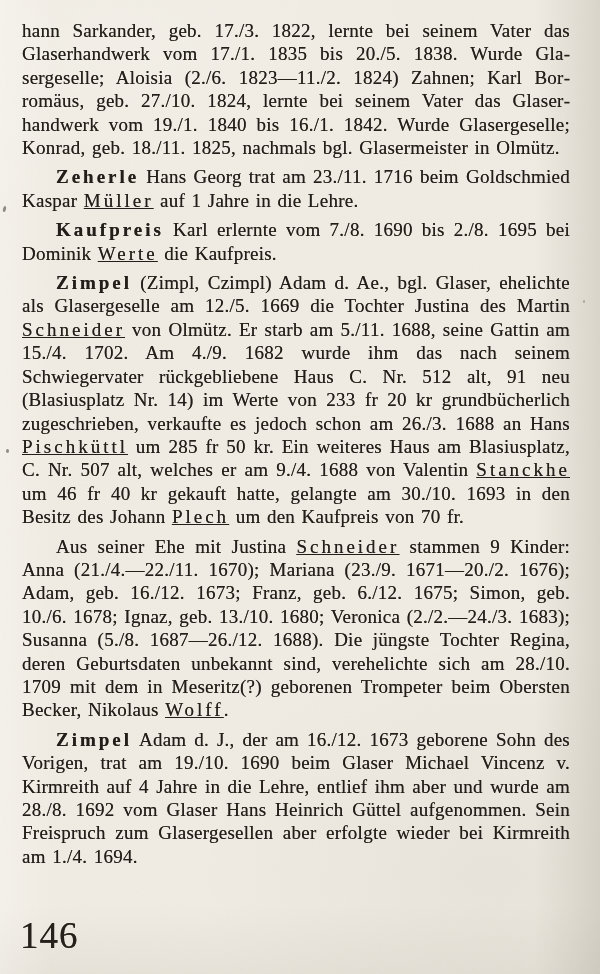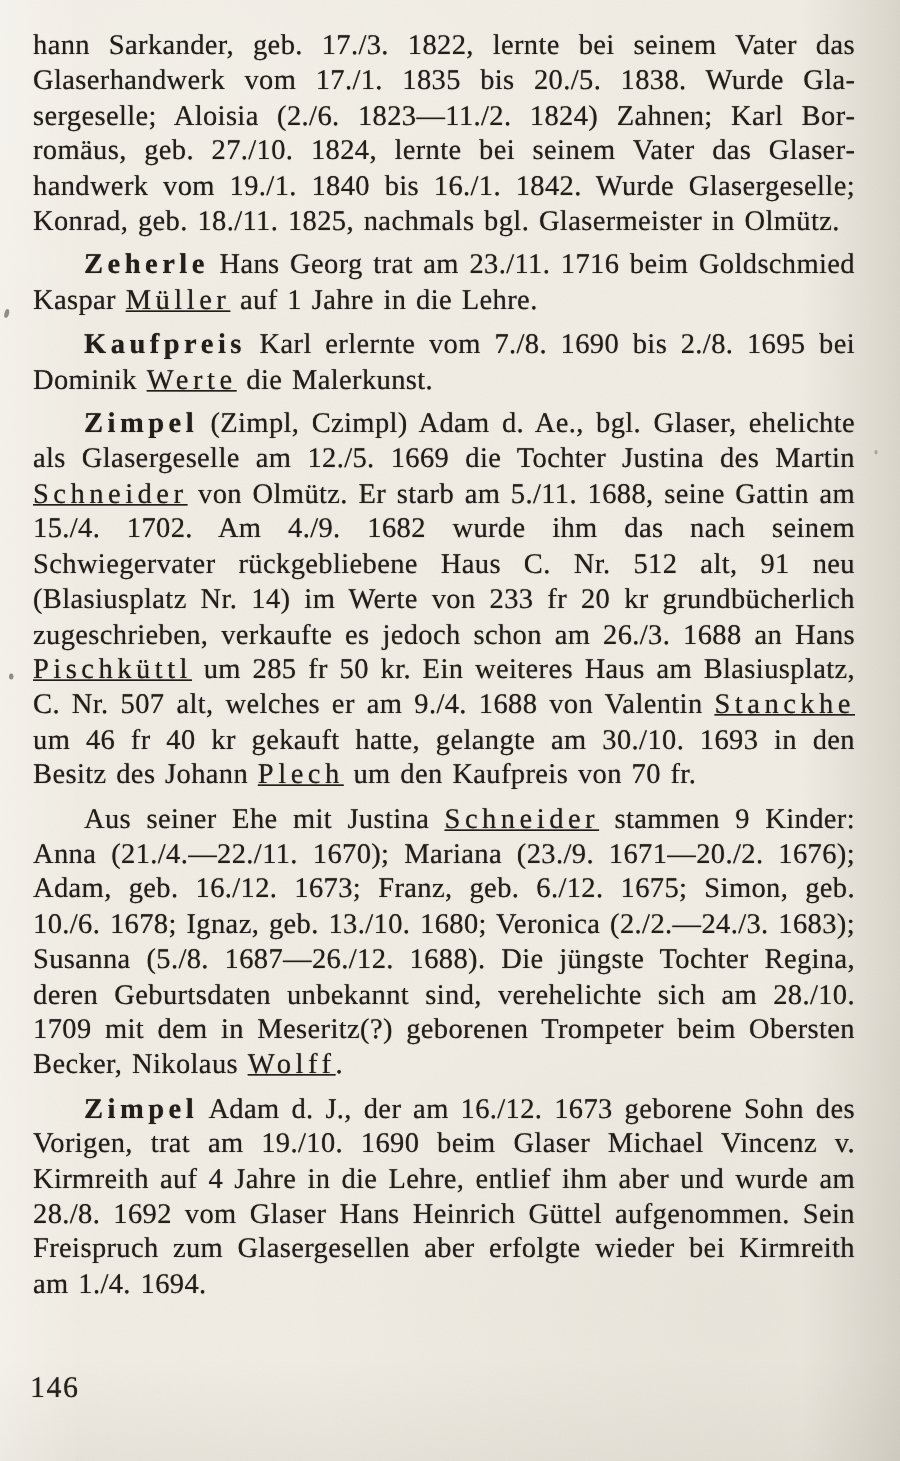--- a/index.html
+++ b/index.html
@@ -28,21 +28,21 @@
     letter-spacing: 0.25px; word-spacing: 1.5px;
     text-shadow: 0 0 0.6px rgba(34,30,25,0.72);
   }
   .text-block p { margin: 0; }
   .text-block p.entry { margin-top: 6px; text-indent: 34px; }
   .text-block p.continuation { margin-top: 0; text-indent: 0; }
   .headword { font-weight: bold; letter-spacing: 3px; }
   .spaced-name { letter-spacing: 3px; text-decoration: underline; }
   .page-number {
     position: absolute; left: 20px; top: 914px;
-    font-size: 20px; color: #26211b; letter-spacing: 1px;
+    font-size: 37px; color: #26211b; letter-spacing: 1px;
     text-shadow: 0 0 0.6px rgba(34,30,25,0.72);
   }
   .speck { position: absolute; background: rgba(45,39,31,0.5); border-radius: 50%; }
   .speck1 { left: 3px;  top: 206px; width: 3px; height: 6px; transform: rotate(15deg); }
   .speck2 { left: 6px;  top: 449px; width: 3px; height: 4px; }
   .speck3 { left: 583px; top: 300px; width: 2px; height: 3px; opacity: .6; }
 </style>
 </head>
 <body>
 
@@ -53,21 +53,21 @@
       <feColorMatrix type="matrix" values="0 0 0 0 0.40  0 0 0 0 0.37  0 0 0 0 0.32  0 0 0 0.06 0"></feColorMatrix>
     </filter>
     <rect width="600" height="974" filter="url(#paperNoise)"></rect>
   </svg>
 
   <div class="shading"></div>
 
   <div class="text-block" style="color: rgb(34, 30, 25);">
       <p class="continuation"><span>hann Sarkander, geb. 17./3. 1822, lernte bei seinem Vater das Glaserhandwerk vom 17./1. 1835 bis 20./5. 1838. Wurde Gla­sergeselle; Aloisia (2./6. 1823—11./2. 1824) Zahnen; Karl Bor­romäus, geb. 27./10. 1824, lernte bei seinem Vater das Glaser­handwerk vom 19./1. 1840 bis 16./1. 1842. Wurde Glaser­geselle; Konrad, geb. 18./11. 1825, nachmals bgl. Glasermei­ster in Olmütz.</span></p>
       <p class="entry"><span class="headword">Zeherle</span><span> Hans Georg trat am 23./11. 1716 beim Gold­schmied Kaspar </span><span class="spaced-name">Müller</span><span> auf 1 Jahre in die Lehre.</span></p>
-      <p class="entry"><span class="headword">Kaufpreis</span><span> Karl erlernte vom 7./8. 1690 bis 2./8. 1695 bei Dominik </span><span class="spaced-name">Werte</span><span> die Malerkunst.</span></p>
+      <p class="entry"><span class="headword">Kaufpreis</span><span> Karl erlernte vom 7./8. 1690 bis 2./8. 1695 bei Dominik </span><span class="spaced-name">Werte</span><span> die Kaufpreis.</span></p>
       <p class="entry"><span class="headword">Zimpel</span><span> (Zimpl, Czimpl) Adam d. Ae., bgl. Glaser, ehe­lichte als Glasergeselle am 12./5. 1669 die Tochter Justina des Martin </span><span class="spaced-name">Schneider</span><span> von Olmütz. Er starb am 5./11. 1688, seine Gattin am 15./4. 1702. Am 4./9. 1682 wurde ihm das nach seinem Schwiegervater rückgebliebene Haus C. Nr. 512 alt, 91 neu (Blasiusplatz Nr. 14) im Werte von 233 fr 20 kr grundbücherlich zugeschrieben, verkaufte es jedoch schon am 26./3. 1688 an Hans </span><span class="spaced-name">Pischküttl</span><span> um 285 fr 50 kr. Ein weiteres Haus am Blasiusplatz, C. Nr. 507 alt, welches er am 9./4. 1688 von Valentin </span><span class="spaced-name">Stanckhe</span><span> um 46 fr 40 kr gekauft hatte, gelangte am 30./10. 1693 in den Besitz des Johann </span><span class="spaced-name">Plech</span><span> um den Kaufpreis von 70 fr.</span></p>
       <p class="entry"><span>Aus seiner Ehe mit Justina </span><span class="spaced-name">Schneider</span><span> stammen 9 Kin­der: Anna (21./4.—22./11. 1670); Mariana (23./9. 1671—20./2. 1676); Adam, geb. 16./12. 1673; Franz, geb. 6./12. 1675; Si­mon, geb. 10./6. 1678; Ignaz, geb. 13./10. 1680; Veronica (2./2.—24./3. 1683); Susanna (5./8. 1687—26./12. 1688). Die jüngste Tochter Regina, deren Geburtsdaten unbekannt sind, verehe­lichte sich am 28./10. 1709 mit dem in Meseritz(?) geborenen Trompeter beim Obersten Becker, Nikolaus </span><span class="spaced-name">Wolff</span><span>.</span></p>
       <p class="entry"><span class="headword">Zimpel</span><span> Adam d. J., der am 16./12. 1673 geborene Sohn des Vorigen, trat am 19./10. 1690 beim Glaser Michael Vin­cenz v. Kirmreith auf 4 Jahre in die Lehre, entlief ihm aber und wurde am 28./8. 1692 vom Glaser Hans Heinrich Güttel aufgenommen. Sein Freispruch zum Glasergesellen aber er­folgte wieder bei Kirmreith am 1./4. 1694.</span></p>
     </div>
 
   <div class="speck speck1"></div>
   <div class="speck speck2"></div>
   <div class="speck speck3"></div>
 
   <div class="page-number">146</div>

